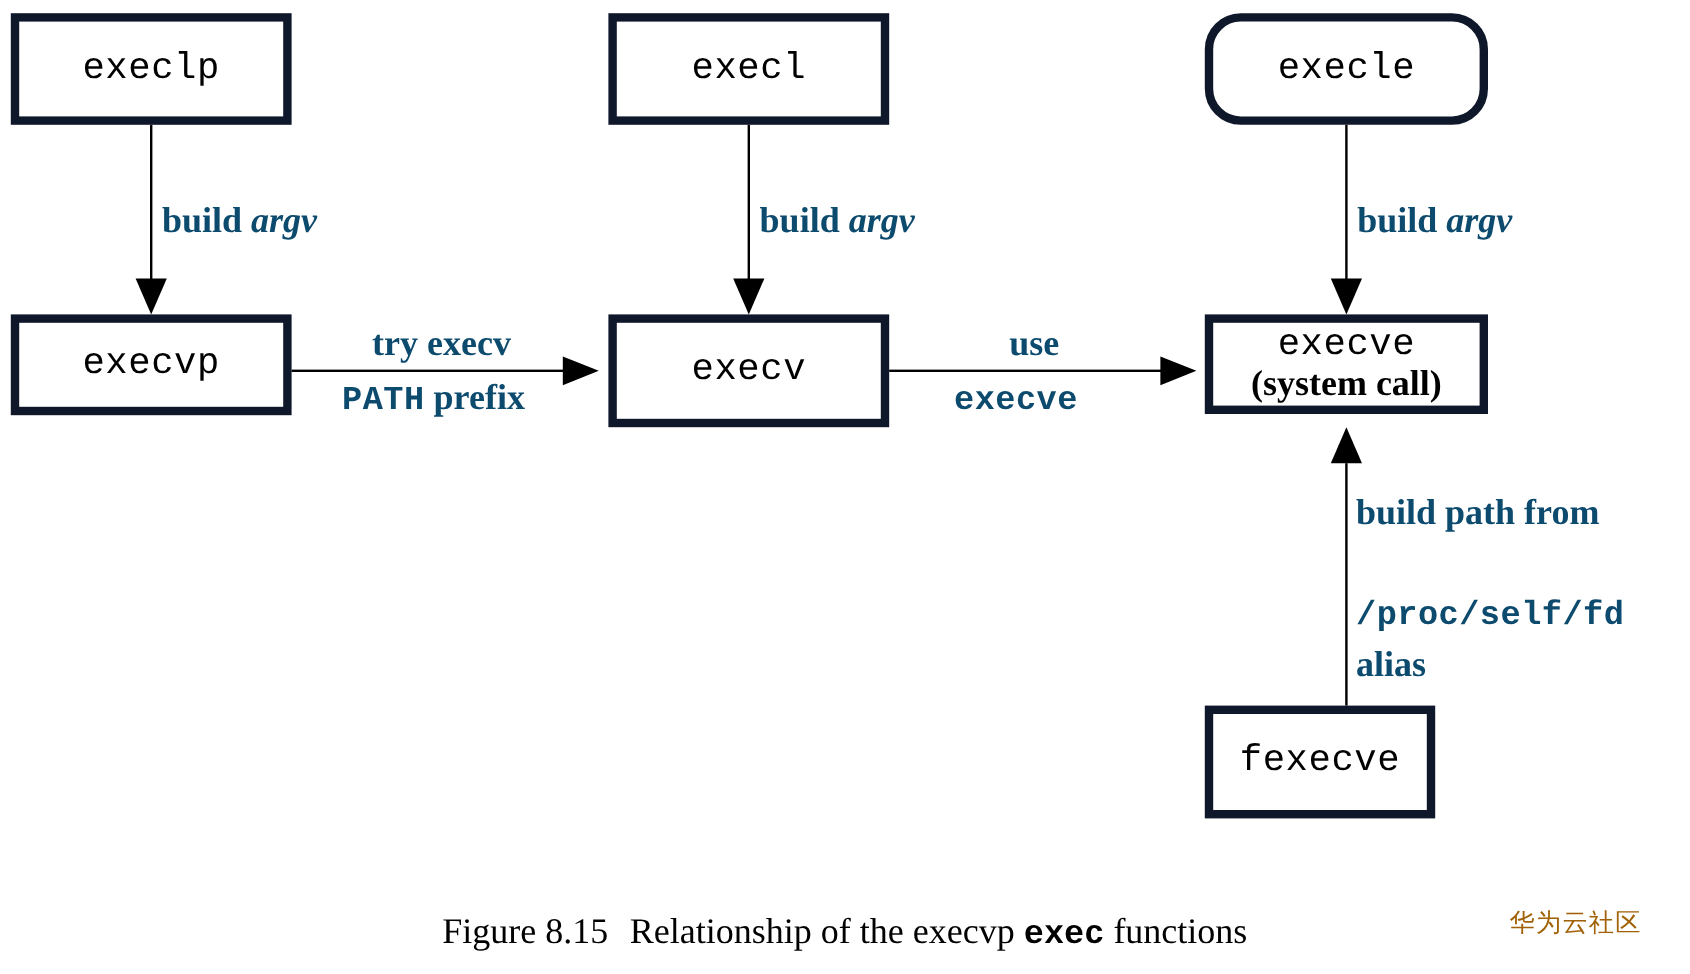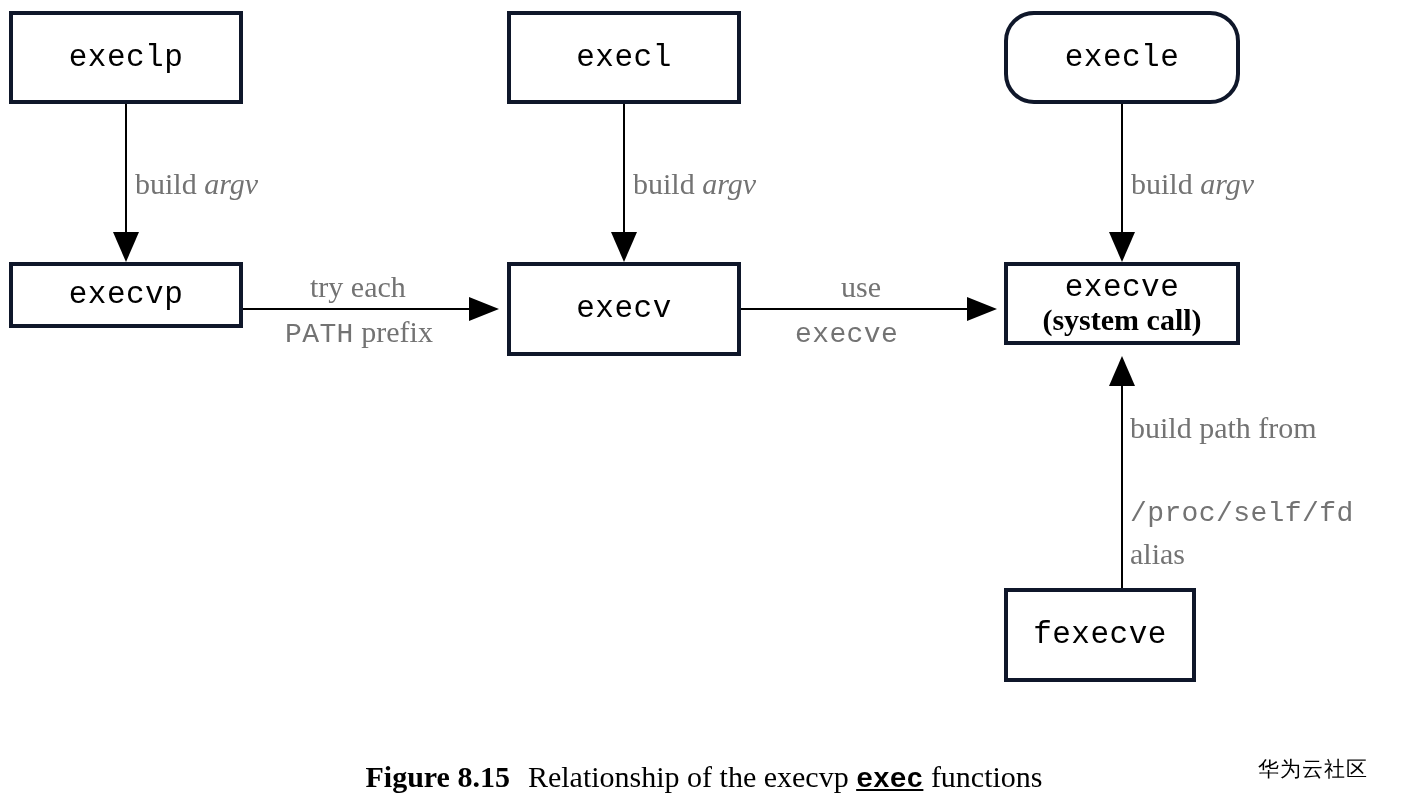--- a/index.html
+++ b/index.html
@@ -14,21 +14,21 @@
     background: #ffffff;
     overflow: hidden;
     font-family: "Liberation Serif", serif;
     color: #000000;
   }
 
   
   .node {
     position: absolute;
     box-sizing: border-box;
-    border: 4px solid #0f172a;
+    border: 7px solid #0f172a;
     background: #ffffff;
     display: flex;
     flex-direction: column;
     align-items: center;
     justify-content: center;
     line-height: 1.08;
   }
   .node .mono {
     font-family: "Liberation Mono", "DejaVu Sans Mono", monospace;
     font-size: 31px;
@@ -39,21 +39,21 @@
     font-family: "Liberation Serif", serif;
     font-size: 30px;
     white-space: nowrap;
     font-weight: bold;
   }
 
   
   #node-execlp  { left:   9px; top:  11px; width: 234px; height:  93px; }
   #node-execl   { left: 507px; top:  11px; width: 234px; height:  93px; }
   #node-execle  { left:1004px; top:  11px; width: 236px; height:  93px; border-radius: 30px; }
-  #node-execvp  { left:   9px; top: 262px; width: 234px; height:  66px; }
+  #node-execvp  { left:   9px; top: 262px; width: 234px; height:  84px; }
   #node-execv   { left: 507px; top: 262px; width: 234px; height:  94px; }
   #node-execve  { left:1004px; top: 262px; width: 236px; height:  83px; }
   #node-fexecve { left:1004px; top: 588px; width: 192px; height:  94px; }
 
   
   .vline {
     position: absolute;
     width: 2px;
     background: #000000;
   }
@@ -84,21 +84,22 @@
     border-left: 30px solid #000000;
   }
 
   
   .edge-label {
     position: absolute;
     font-family: "Liberation Serif", serif;
     font-size: 30px;
     line-height: 1.42;
     white-space: nowrap;
-    color: #737373;
+    color: #0c4a6e;
+    font-weight: bold;
   }
   .edge-label .it { font-style: italic; }
   .edge-label .mono {
     font-family: "Liberation Mono", "DejaVu Sans Mono", monospace;
     font-size: 28px;
     letter-spacing: 0.4px;
     margin-top: 44px;
   }
 
   
@@ -106,37 +107,36 @@
     position: absolute;
     left: 0;
     top: 760px;
     width: 1408px;
     text-align: center;
     font-family: "Liberation Serif", serif;
     font-size: 30px;
     color: #000000;
     white-space: nowrap;
   }
-  #caption .cap-strong { font-weight: bold; }
+  #caption .cap-strong { font-weight: normal; }
   #caption .cap-gap { display: inline-block; width: 18px; }
   #caption .cap-mono {
     font-family: "Liberation Mono", "DejaVu Sans Mono", monospace;
     font-weight: bold;
     font-size: 28px;
-    text-decoration: underline;
   }
 
   
   #watermark {
     position: absolute;
     left: 1258px;
     top: 755px;
     font-family: "DejaVu Sans", sans-serif;
     font-size: 21px;
-    color: #000000;
+    color: #a16207;
     letter-spacing: 1px;
     white-space: nowrap;
   }
 </style>
 </head>
 <body>
 
 <div id="page">
 
   <div class="node" id="node-execlp">
@@ -182,21 +182,21 @@
 
   <div class="vline" style="left:1121px; top:104px; height:130px;"></div>
   <div class="arrow-down" style="left:1109px; top:232px;"></div>
   <div class="edge-label" style="left:1131px; top:163px;">
     <span>build </span><span class="it">argv</span>
   </div>
 
   <div class="hline" style="left:243px; top:308px; width:228px;"></div>
   <div class="arrow-right" style="left:469px; top:297px;"></div>
   <div class="edge-label" style="left:310px; top:266px;">
-    <span>try each</span>
+    <span>try execv</span>
   </div>
   <div class="edge-label" style="left:285px; top:311px;">
     <span class="mono">PATH</span><span> prefix</span>
   </div>
 
   <div class="hline" style="left:741px; top:308px; width:228px;"></div>
   <div class="arrow-right" style="left:967px; top:297px;"></div>
   <div class="edge-label" style="left:841px; top:266px;">
     <span>use</span>
   </div>

